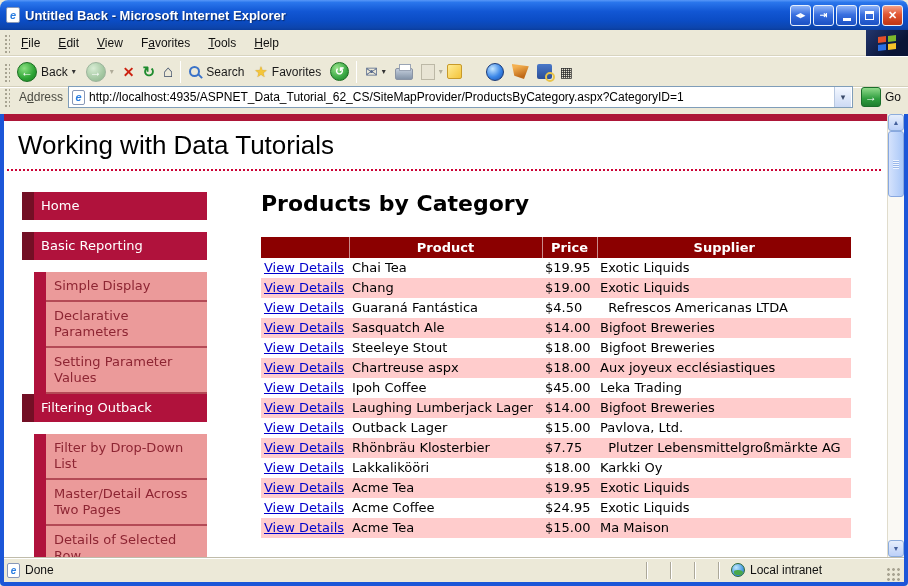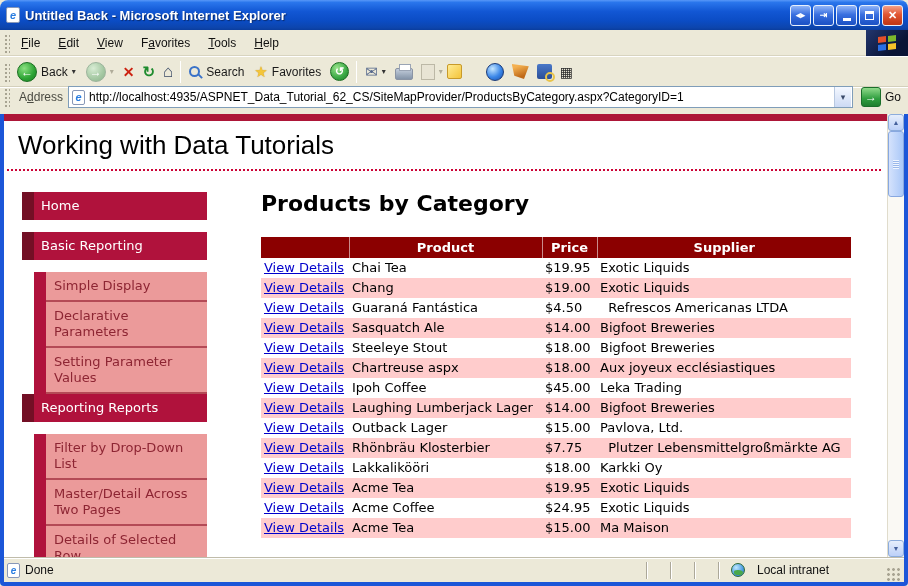--- a/index.html
+++ b/index.html
@@ -141,21 +141,21 @@
     background:repeating-linear-gradient(180deg,#f0f6ff 0 1px,#9ab8ea 1px 2px); }
   .sb-track { flex:1; }
 
   
   .statusbar { height:25px; background:#ece9d8; border-top:1px solid #c0bcaa; box-shadow:inset 0 1px 0 #fff;
     display:flex; align-items:center; padding:0 3px; font-size:12px; color:#111; flex:0 0 auto; }
   .statusbar .ie-doc { width:13px; height:15px; font-size:10px; }
   .done-label { margin-left:5px; }
   .sb-flex { flex:1; }
   .sb-sep { width:2px; height:17px; border-left:1px solid #aca899; border-right:1px solid #fff; margin:0 11px; }
-  .intranet { display:flex; align-items:center; gap:12px; width:150px; }
+  .intranet { display:flex; align-items:center; gap:5px; width:150px; }
   .globe { width:14px; height:14px; border-radius:50%; border:1px solid #2a6a3a; position:relative;
     background:radial-gradient(circle at 35% 30%,#bfe8ff,#4a9ae0 60%,#2a6ab0); overflow:hidden; }
   .globe::before { content:''; position:absolute; left:2px; top:6px; width:9px; height:5px;
     background:#4aa84a; border-radius:40% 60% 50% 50%; }
   .resize-grip { width:14px; height:14px; margin-left:6px; align-self:flex-end;
     background-image:radial-gradient(circle,#a8a492 1.3px,transparent 1.5px);
     background-size:5px 5px; background-position:bottom right; }
   .bottom-frame { height:4px; background:var(--frame_blue,#1c56d8); border-radius:0 0 6px 6px; flex:0 0 auto; }
 </style>
 </head>
@@ -298,21 +298,21 @@
               <div class="nav-item lvl2">
                 <span class="edge"></span>
                 <span class="nav-label">Declarative Parameters</span>
               </div>
               <div class="nav-item lvl2">
                 <span class="edge"></span>
                 <span class="nav-label">Setting Parameter Values</span>
               </div>
               <div class="nav-item lvl1">
                 <span class="edge"></span>
-                <span class="nav-label">Reporting Reports</span>
+                <span class="nav-label">Filtering Outback</span>
               </div>
               <div class="nav-item lvl2">
                 <span class="edge"></span>
                 <span class="nav-label">Filter by Drop-Down List</span>
               </div>
               <div class="nav-item lvl2">
                 <span class="edge"></span>
                 <span class="nav-label">Master/Detail Across Two Pages</span>
               </div>
               <div class="nav-item lvl2">

